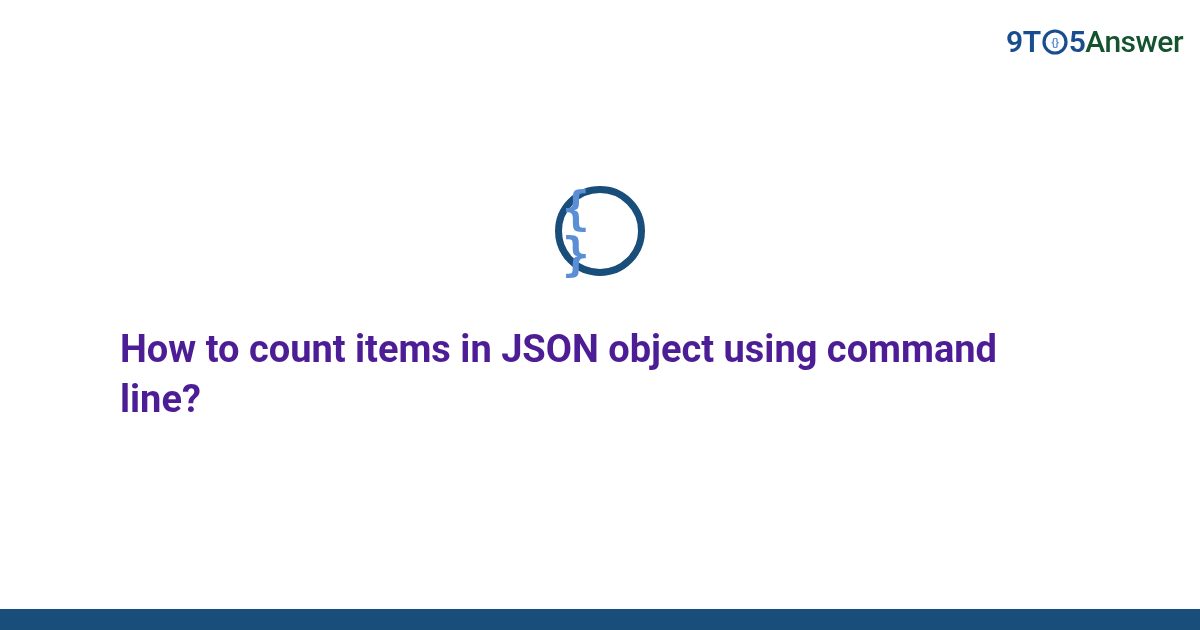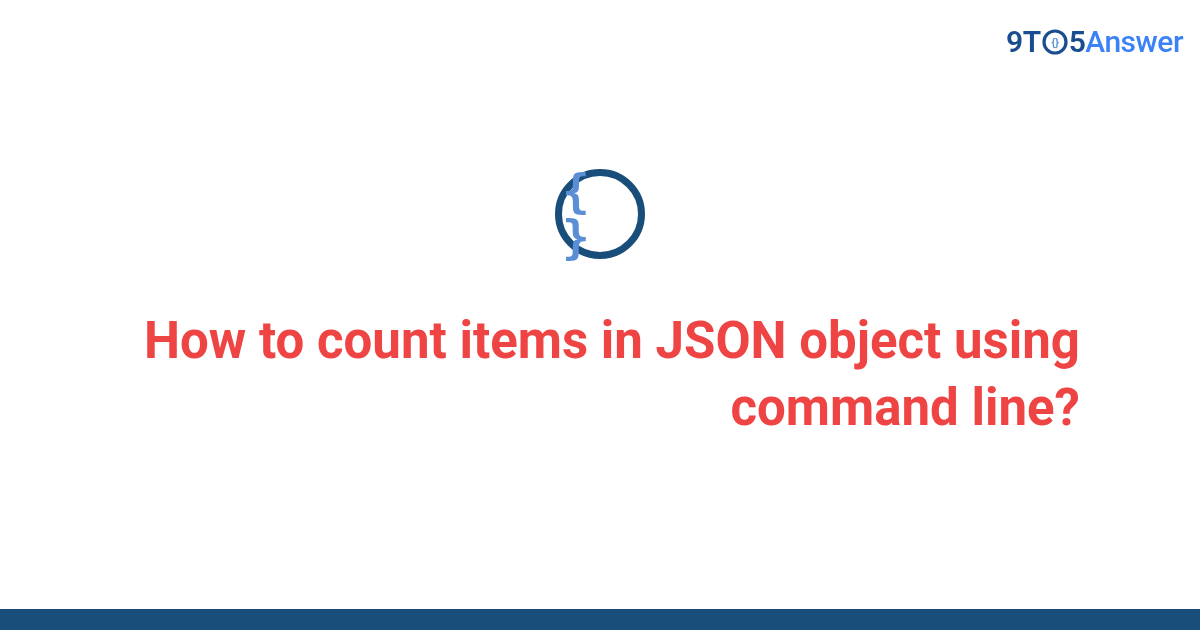--- a/index.html
+++ b/index.html
@@ -25,21 +25,21 @@
     }
     .logo .nine { color: #1a4d8f; }
     .logo .t { color: #1a4d8f; }
     .logo .circle-wrap {
       display: inline-flex;
       align-items: center;
       justify-content: center;
       vertical-align: -4px;
     }
     .logo .five { color: #1a4d8f; }
-    .logo .answer { color: #3b82f6; font-weight: 500; }
+    .logo .answer { color: #14532d; font-weight: 500; }
     .center-area {
       position: absolute;
       top: 0;
       left: 0;
       width: 100%;
       height: 610px;
       display: flex;
       flex-direction: column;
       align-items: center;
       justify-content: center;
@@ -57,24 +57,24 @@
     }
     .json-icon .braces {
       font-size: 46px;
       font-weight: 700;
       color: #5a8fd6;
       letter-spacing: 2px;
       font-family: Consolas, Monaco, monospace;
       line-height: 1;
     }
     .title {
-      font-size: 51px;
+      font-size: 38px;
       font-weight: 700;
-      color: #ef4444;
-      text-align: right;
+      color: #4c1d95;
+      text-align: left;
       line-height: 1.32;
       max-width: 1040px;
       padding: 0 40px;
     }
     .bottom-bar {
       position: absolute;
       bottom: 0;
       left: 0;
       width: 100%;
       height: 21px;

